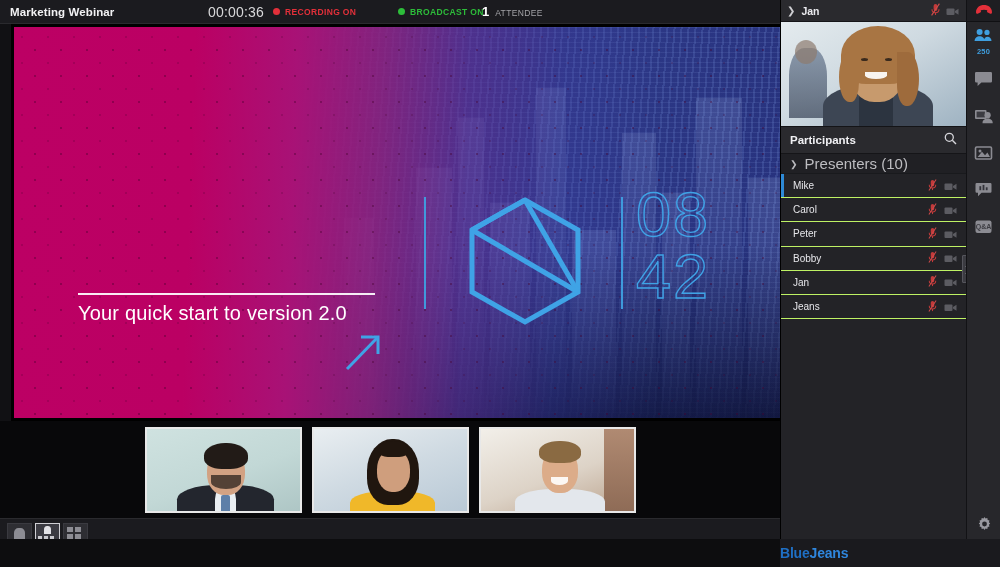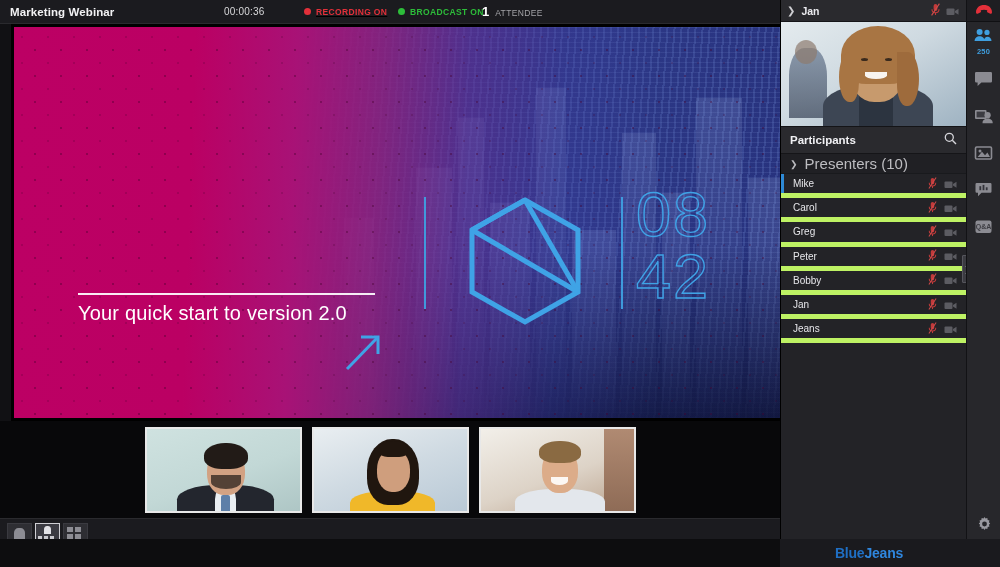--- a/index.html
+++ b/index.html
@@ -15,25 +15,25 @@
   .topbar {
     position: absolute; left: 0; top: 0; width: 780px; height: 24px;
     background: #1b1b1f; display: flex; align-items: center;
     border-bottom: 1px solid #2a2a2e;
   }
   .meeting-title {
     color: #f2f2f4; font-size: 11.5px; font-weight: bold;
     margin-left: 10px; letter-spacing: .1px; white-space: nowrap;
   }
   .timer {
-    color: #d8d8da; font-size: 10px; position: absolute; left: 224px;
+    color: #d8d8da; font-size: 14px; position: absolute; left: 208px;
     letter-spacing: .2px;
   }
   .status { position: absolute; display: flex; align-items: center; gap: 5px; }
-  .status.rec { left: 304px; text-decoration: underline; }
+  .status.rec { left: 273px; }
   .status.bcast { left: 398px; }
   .dot { width: 7px; height: 7px; border-radius: 50%; display: block; }
   .dot.red { background: #e3303a; }
   .dot.green { background: #2dbd3a; }
   .status-label { font-size: 8.5px; font-weight: bold; letter-spacing: .35px; }
   .status.rec .status-label { color: #e3303a; }
   .status.bcast .status-label { color: #2dbd3a; }
   .attendees { position: absolute; left: 482px; display: flex; align-items: baseline; gap: 6px; }
   .att-count { color: #ffffff; font-size: 13px; font-weight: bold; }
   .att-label { color: #a3a3a7; font-size: 8.5px; letter-spacing: .35px; }
@@ -151,21 +151,21 @@
   .ph-title { color: #f0f0f3; font-size: 11.5px; font-weight: bold; flex: 1; }
   .group-row {
     height: 20px; display: flex; align-items: center; padding: 0 9px;
     background: #202024; border-bottom: 1px solid #191a1d;
   }
   .chev-d { color: #b9b9bd; font-size: 9px; margin-right: 7px; }
   .group-label { color: #bdbdc1; font-size: 15px; }
   .plist { list-style: none; }
   .prow {
     height: 24.2px; display: flex; align-items: center;
-    padding: 0 9px 0 12px; border-bottom: 5px solid #bef264;
+    padding: 0 9px 0 12px; border-bottom: 1px solid #bef264;
     position: relative; cursor: pointer;
   }
   .prow.active::before {
     content: ""; position: absolute; left: 0; top: 0; bottom: 0;
     width: 2.5px; background: #2e8ad6;
   }
   .pname { color: #e6e6ea; font-size: 10px; flex: 1; }
   .picons { display: flex; align-items: center; gap: 7px; }
   .panel-handle {
     position: absolute; left: -6px; top: 255px; width: 11px; height: 28px;
@@ -190,21 +190,21 @@
   }
   .rail-count { color: #3f9fe0; font-size: 7.5px; font-weight: bold; letter-spacing: .2px; }
   .gear-btn {
     position: absolute; left: 0; top: 513px; width: 34px; height: 26px;
     display: flex; align-items: center; justify-content: center; cursor: pointer;
   }
 
   
   .footer {
     position: absolute; left: 780px; top: 539px; width: 186px; height: 28px;
-    background: #1a1a1e; display: flex; align-items: center; justify-content: center;
+    background: #1a1a1e; display: flex; align-items: center; justify-content: flex-start;
     padding-right: 8px;
   }
   .brand { font-size: 14px; font-weight: bold; letter-spacing: -.2px; }
   .brand .b1 { color: #1f6fc4; }
   .brand .b2 { color: #2f86dd; }
   .footer-left {
     position: absolute; left: 0; top: 539px; width: 780px; height: 28px; background: #0d0d0f;
   }
   .rail-footer {
     position: absolute; left: 966px; top: 539px; width: 34px; height: 28px; background: #1a1a1e;
@@ -414,35 +414,20 @@
                 <line x1="4.5" y1="9.6" x2="4.5" y2="12" stroke="#c23a3a" stroke-width="1.1"></line>
                 <line x1="0.6" y1="12.4" x2="8.4" y2="0.6" stroke="#d14b4b" stroke-width="1.1"></line>
               </svg></span>
           <span><svg width="13" height="9" viewBox="0 0 13 9">
                 <rect x="0.5" y="1.5" width="8" height="6.5" rx="1" fill="#5c5c62"></rect>
                 <polygon points="9,4 12.5,1.8 12.5,7.7 9,5.5" fill="#5c5c62"></polygon>
               </svg></span>
         </span>
       </li>
       <li class="prow">
-        <span class="pname">Greg</span>
-        <span class="picons">
-          <span><svg width="9" height="12" viewBox="0 0 9 13">
-                <rect x="2.6" y="1" width="3.8" height="7" rx="1.9" fill="#c23a3a"></rect>
-                <path d="M1 6.3a3.5 3.5 0 0 0 7 0" fill="none" stroke="#c23a3a" stroke-width="1.1"></path>
-                <line x1="4.5" y1="9.6" x2="4.5" y2="12" stroke="#c23a3a" stroke-width="1.1"></line>
-                <line x1="0.6" y1="12.4" x2="8.4" y2="0.6" stroke="#d14b4b" stroke-width="1.1"></line>
-              </svg></span>
-          <span><svg width="13" height="9" viewBox="0 0 13 9">
-                <rect x="0.5" y="1.5" width="8" height="6.5" rx="1" fill="#5c5c62"></rect>
-                <polygon points="9,4 12.5,1.8 12.5,7.7 9,5.5" fill="#5c5c62"></polygon>
-              </svg></span>
-        </span>
-      </li>
-      <li class="prow">
         <span class="pname">Peter</span>
         <span class="picons">
           <span><svg width="9" height="12" viewBox="0 0 9 13">
                 <rect x="2.6" y="1" width="3.8" height="7" rx="1.9" fill="#c23a3a"></rect>
                 <path d="M1 6.3a3.5 3.5 0 0 0 7 0" fill="none" stroke="#c23a3a" stroke-width="1.1"></path>
                 <line x1="4.5" y1="9.6" x2="4.5" y2="12" stroke="#c23a3a" stroke-width="1.1"></line>
                 <line x1="0.6" y1="12.4" x2="8.4" y2="0.6" stroke="#d14b4b" stroke-width="1.1"></line>
               </svg></span>
           <span><svg width="13" height="9" viewBox="0 0 13 9">
                 <rect x="0.5" y="1.5" width="8" height="6.5" rx="1" fill="#5c5c62"></rect>

